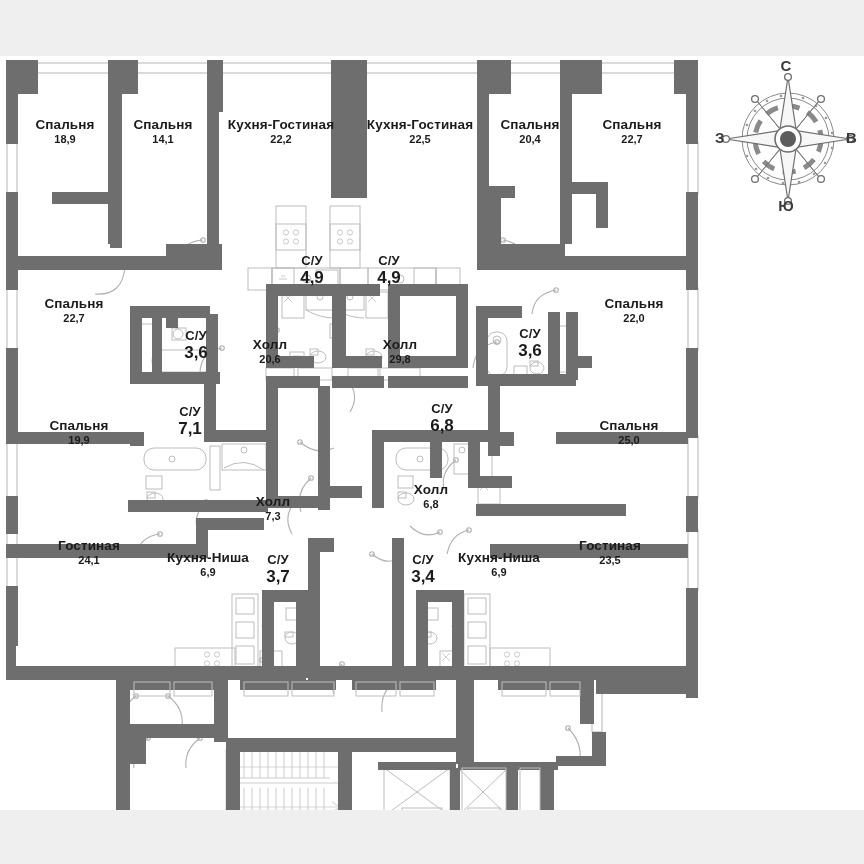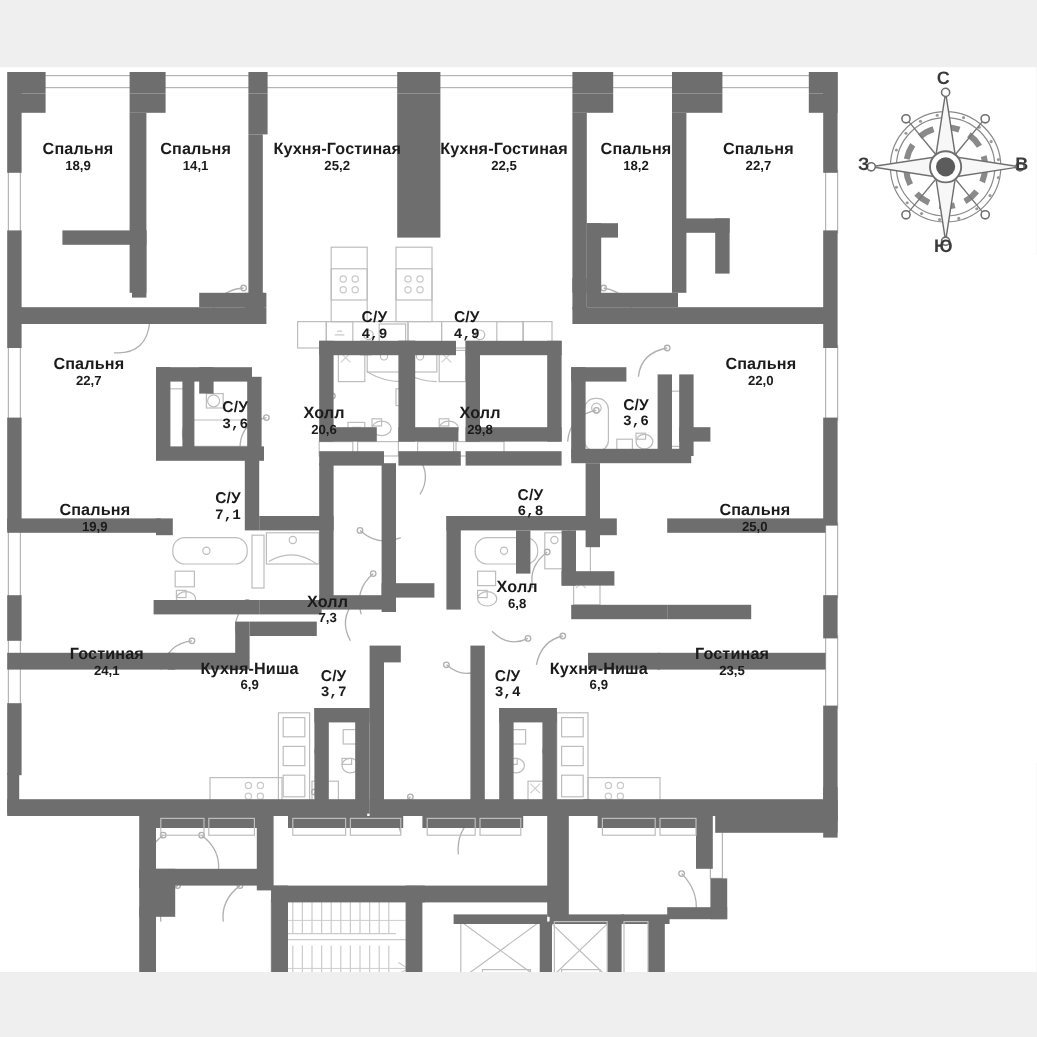--- a/index.html
+++ b/index.html
@@ -5,21 +5,21 @@
   html,body{margin:0;padding:0;background:#efefef;}
   body{font-family:"Liberation Sans",sans-serif;}
   #stage{position:relative;width:864px;height:864px;background:#efefef;overflow:hidden;}
   #canvas{position:absolute;left:0;top:56px;width:864px;height:754px;background:#ffffff;}
   #plan{position:absolute;left:0;top:0;width:864px;height:754px;}
   .lbl{position:absolute;text-align:center;color:#1b1b1b;font-weight:bold;line-height:1.18;white-space:nowrap;
        transform:translate(-50%,-50%);pointer-events:none;}
   .lbl .n{display:block;font-size:13.5px;letter-spacing:.1px;}
   .lbl .a{display:block;font-size:11px;}
   .lbl.sm .n{font-size:13px;}
-  .lbl.sm .a{font-size:12px;font-family:Liberation Mono, monospace;}
+  .lbl.sm .a{font-size:17px;}
   #compass{position:absolute;left:712px;top:57px;width:152px;height:160px;}
   .cdir{position:absolute;font-weight:bold;font-size:15px;color:#3b3b3b;}
   #cN{left:74px;top:0px;transform:translateX(-50%);}
   #cS{left:74px;top:140px;transform:translateX(-50%);}
   #cW{left:3px;top:72px;}
   #cE{left:134px;top:72px;}
 </style>
 </head>
 <body>
 
@@ -443,29 +443,29 @@
         <div class="lbl" style="left: 65px; top: 75px;">
           <span class="n">Спальня</span>
           <span class="a">18,9</span>
         </div>
         <div class="lbl" style="left: 163px; top: 75px;">
           <span class="n">Спальня</span>
           <span class="a">14,1</span>
         </div>
         <div class="lbl" style="left: 281px; top: 75px;">
           <span class="n">Кухня-Гостиная</span>
-          <span class="a">25,2</span>
+          <span class="a">22,2</span>
         </div>
         <div class="lbl" style="left: 420px; top: 75px;">
           <span class="n">Кухня-Гостиная</span>
           <span class="a">22,5</span>
         </div>
         <div class="lbl" style="left: 530px; top: 75px;">
           <span class="n">Спальня</span>
-          <span class="a">18,2</span>
+          <span class="a">20,4</span>
         </div>
         <div class="lbl" style="left: 632px; top: 75px;">
           <span class="n">Спальня</span>
           <span class="a">22,7</span>
         </div>
         <div class="lbl" style="left: 74px; top: 254px;">
           <span class="n">Спальня</span>
           <span class="a">22,7</span>
         </div>
         <div class="lbl" style="left: 634px; top: 254px;">

